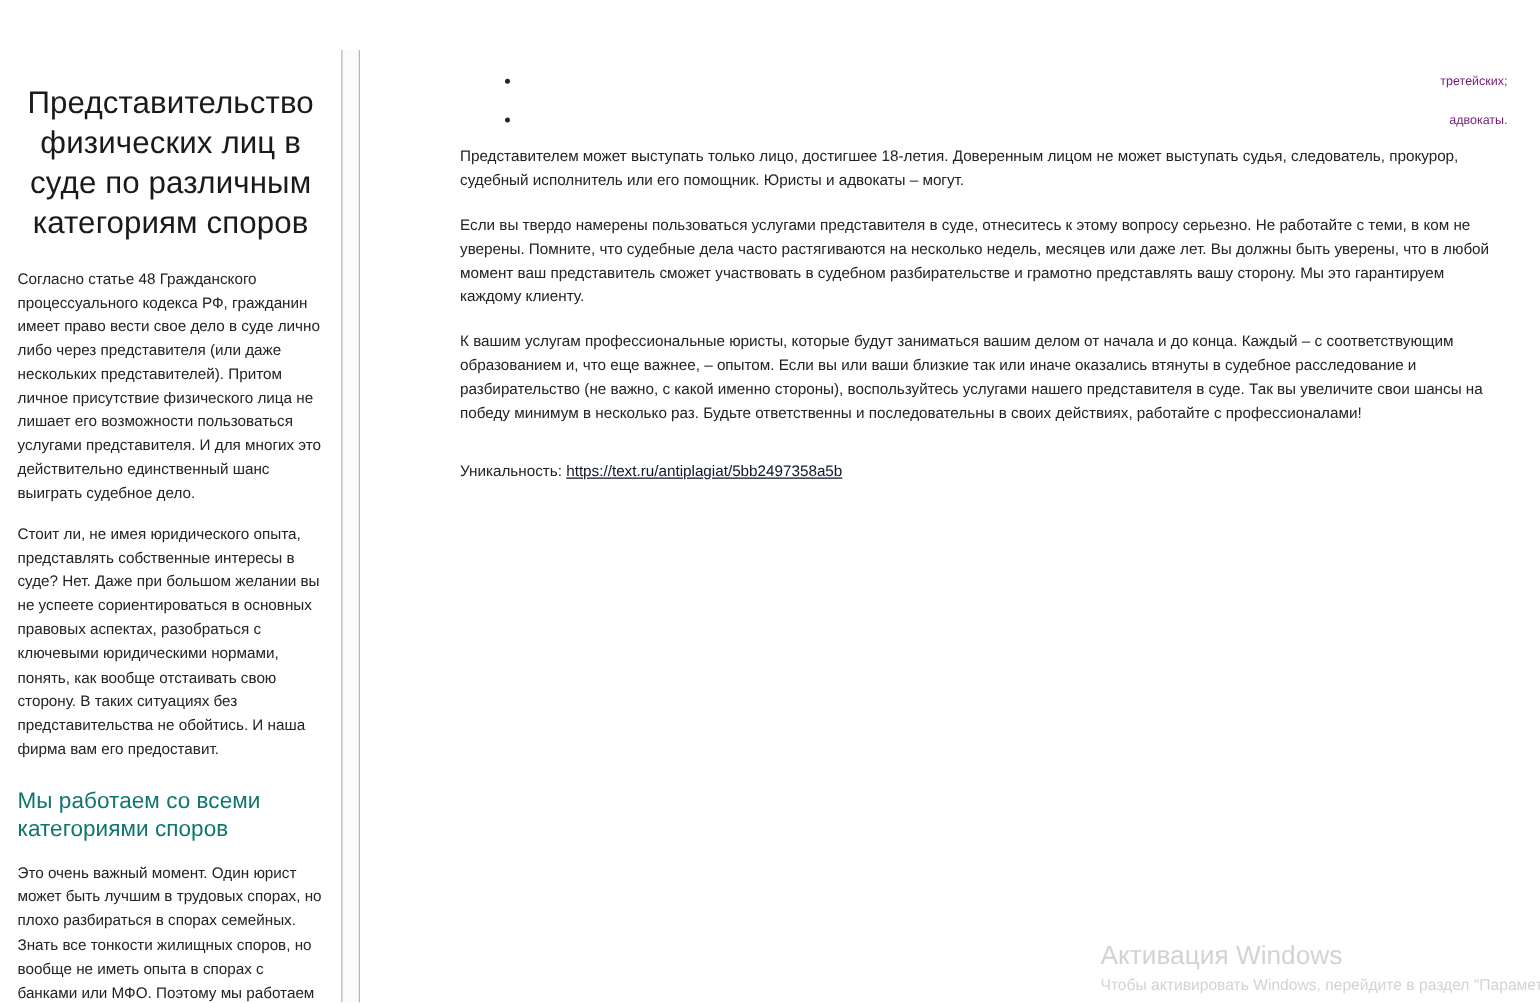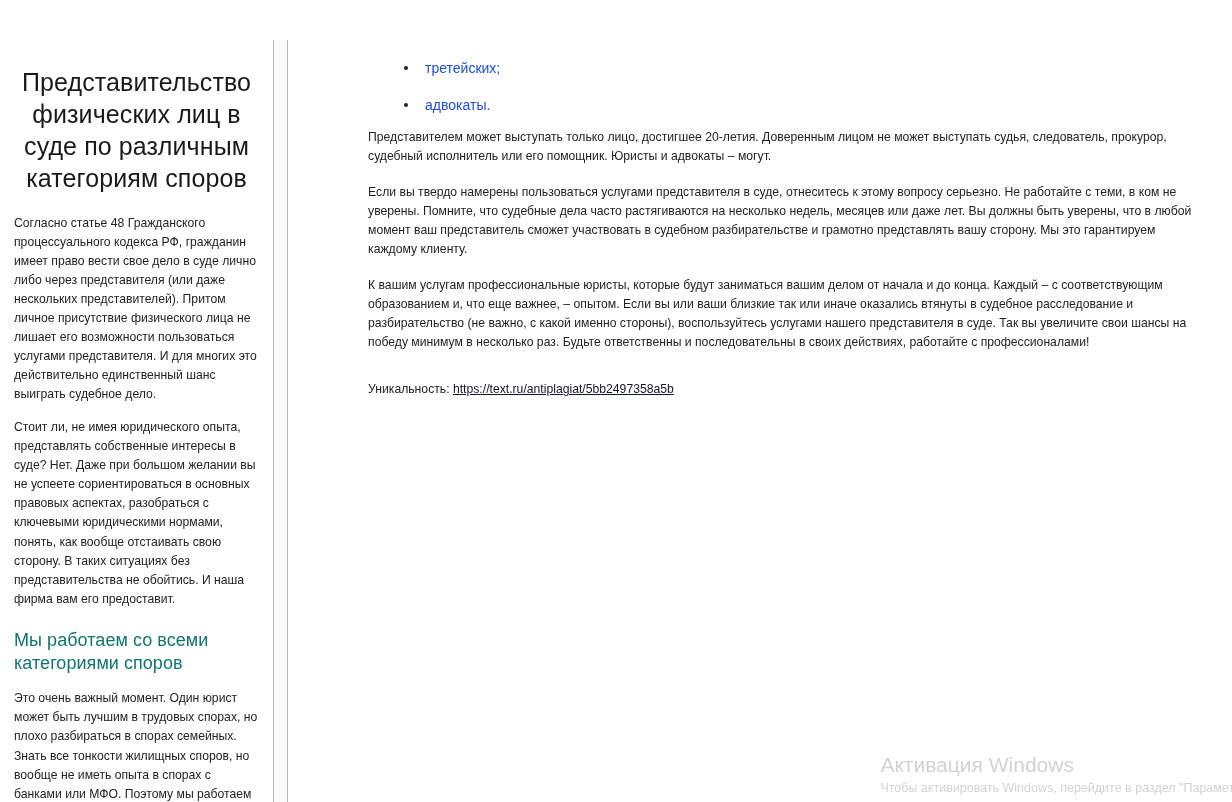--- a/index.html
+++ b/index.html
@@ -76,25 +76,26 @@
     margin-bottom: 17px;
   }
 
   ul.bullets {
     list-style: none;
     margin: 0 0 12px 0;
     padding: 0;
   }
   ul.bullets li {
     position: relative;
-    font-size: 14px;
+    font-size: 10px;
     line-height: 1.5;
-    color: #1d4ed8;
+    color: #701a75;
     padding-left: 53px;
     margin-bottom: 16px;
+    text-align: right;
   }
   ul.bullets li:last-child { margin-bottom: 4px; }
   ul.bullets li .bullet-dot {
     position: absolute;
     left: 33px;
     top: 0.54em;
     width: 4px;
     height: 4px;
     border-radius: 50%;
     background: #232323;
@@ -166,21 +167,21 @@
       <li>
         <span class="bullet-dot"></span>
         <span>третейских;</span>
       </li>
       <li>
         <span class="bullet-dot"></span>
         <span>адвокаты.</span>
       </li>
     </ul>
 
-    <p class="para">Представителем может выступать только лицо, достигшее 20-летия. Доверенным лицом не может выступать судья, следователь, прокурор, судебный исполнитель или его помощник. Юристы и адвокаты – могут.</p>
+    <p class="para">Представителем может выступать только лицо, достигшее 18-летия. Доверенным лицом не может выступать судья, следователь, прокурор, судебный исполнитель или его помощник. Юристы и адвокаты – могут.</p>
 
     <p class="para">Если вы твердо намерены пользоваться услугами представителя в суде, отнеситесь к этому вопросу серьезно. Не работайте с теми, в ком не уверены. Помните, что судебные дела часто растягиваются на несколько недель, месяцев или даже лет. Вы должны быть уверены, что в любой момент ваш представитель сможет участвовать в судебном разбирательстве и грамотно представлять вашу сторону. Мы это гарантируем каждому клиенту.</p>
 
     <p class="para">К вашим услугам профессиональные юристы, которые будут заниматься вашим делом от начала и до конца. Каждый – с соответствующим образованием и, что еще важнее, – опытом. Если вы или ваши близкие так или иначе оказались втянуты в судебное расследование и разбирательство (не важно, с какой именно стороны), воспользуйтесь услугами нашего представителя в суде. Так вы увеличите свои шансы на победу минимум в несколько раз. Будьте ответственны и последовательны в своих действиях, работайте с профессионалами!</p>
 
     <p class="unique-line">
       <span>Уникальность:</span>
       <a href="#">https://text.ru/antiplagiat/5bb2497358a5b</a>
     </p>
 

